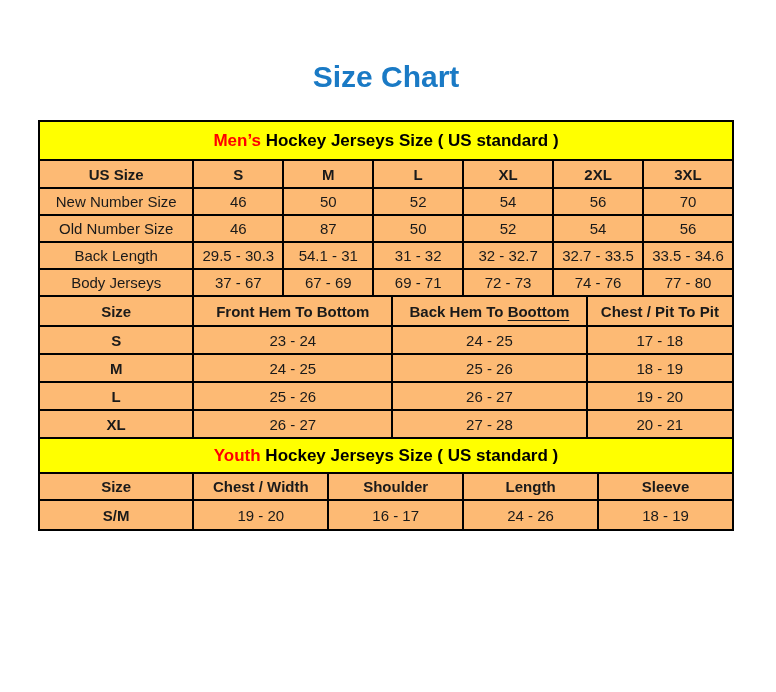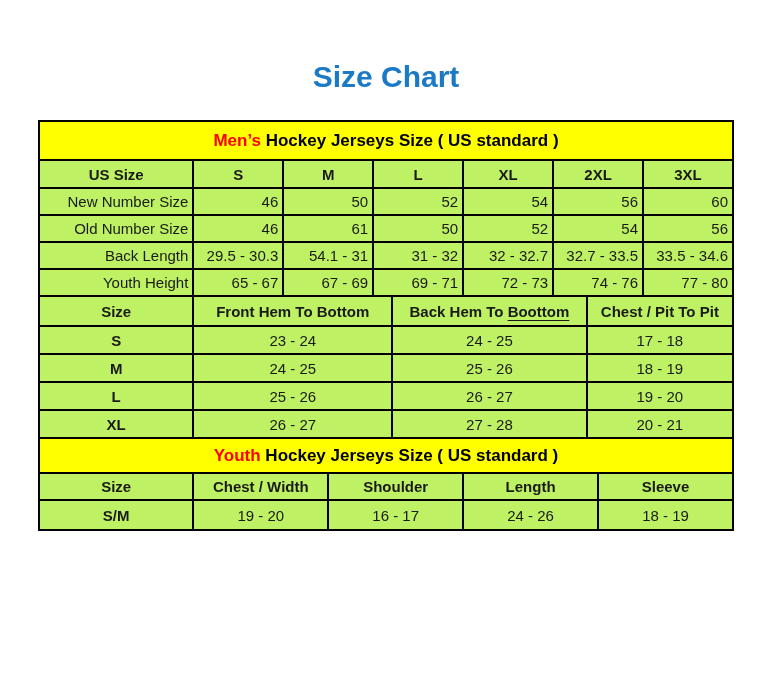--- a/index.html
+++ b/index.html
@@ -43,34 +43,34 @@
     line-height: 21px;
     padding: 8px 0;
   }
   .section-womens .banner, .section-youth .banner { padding: 6px 0; }
   .banner-hl { color: #FF0000; }
   table {
     width: 100%;
     border-collapse: collapse;
     table-layout: fixed;
     margin-top: -2px;
-    background: #bef264;
+    background: #fdba74;
   }
   th, td {
     border: 2px solid #000;
     text-align: center;
     vertical-align: middle;
     font-size: 15px;
     padding: 0 4px;
     color: #1a1a1a;
   }
   th { font-weight: 700; }
   td { font-weight: 400; }
   .section-mens  th { height: 26px; }
-  .section-mens  td { height: 25px; text-align: right; }
+  .section-mens  td { height: 25px; }
   .section-womens th { height: 28px; }
   .section-womens td { height: 26px; }
   .section-youth th { height: 25px; }
   .section-youth td { height: 28px; }
   .section-mens  th:nth-child(1) { width: 20.8%; }
   .section-womens th:nth-child(1) { width: 20.8%; }
   .section-womens th:nth-child(2) { width: 27.2%; }
   .section-womens th:nth-child(3) { width: 26.6%; }
   .section-youth th:nth-child(1) { width: 20.8%; }
   .section-womens td.row-label, .section-youth td.row-label { font-weight: 700; }
@@ -104,43 +104,43 @@
             </tr>
           </thead>
           <tbody>
             <tr>
               <td class="row-label">New Number Size</td>
               <td>46</td>
               <td>50</td>
               <td>52</td>
               <td>54</td>
               <td>56</td>
-              <td>60</td>
+              <td>70</td>
             </tr>
             <tr>
               <td class="row-label">Old Number Size</td>
               <td>46</td>
-              <td>61</td>
+              <td>87</td>
               <td>50</td>
               <td>52</td>
               <td>54</td>
               <td>56</td>
             </tr>
             <tr>
               <td class="row-label">Back Length</td>
               <td>29.5 - 30.3</td>
               <td>54.1 - 31</td>
               <td>31 - 32</td>
               <td>32 - 32.7</td>
               <td>32.7 - 33.5</td>
               <td>33.5 - 34.6</td>
             </tr>
             <tr>
-              <td class="row-label">Youth Height</td>
-              <td>65 - 67</td>
+              <td class="row-label">Body Jerseys</td>
+              <td>37 - 67</td>
               <td>67 - 69</td>
               <td>69 - 71</td>
               <td>72 - 73</td>
               <td>74 - 76</td>
               <td>77 - 80</td>
             </tr>
           </tbody>
         </table>
       </section>
       <section class="section section-womens">

